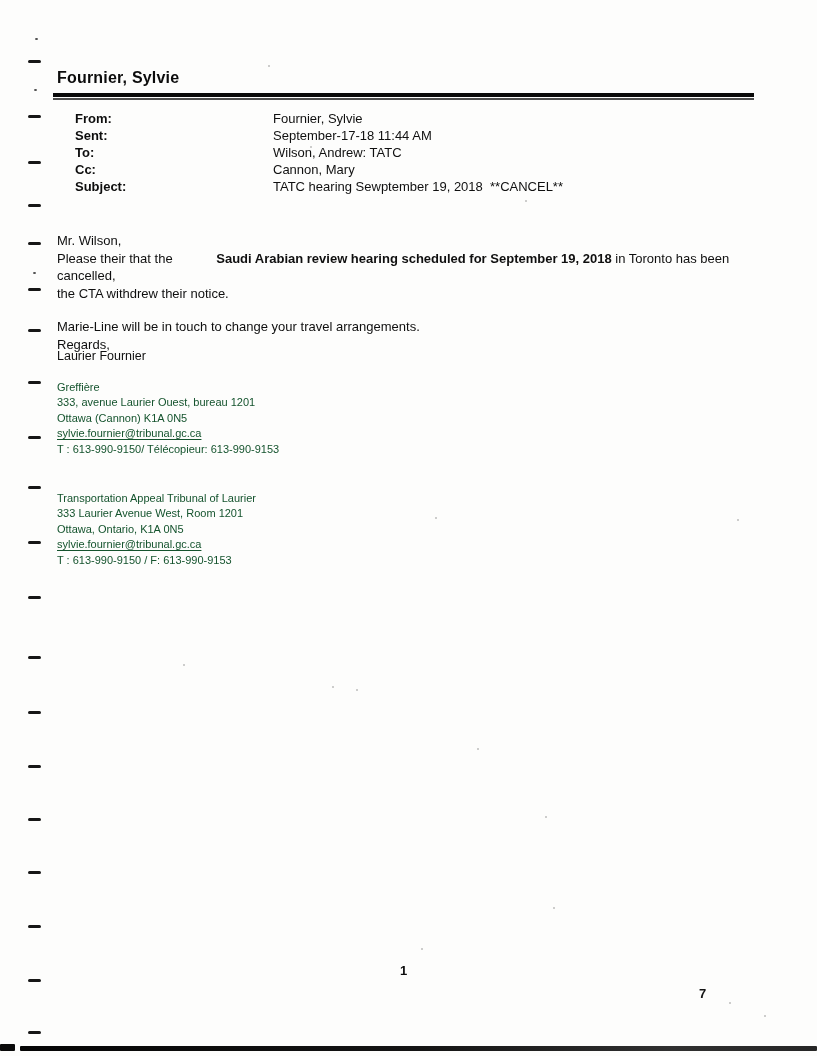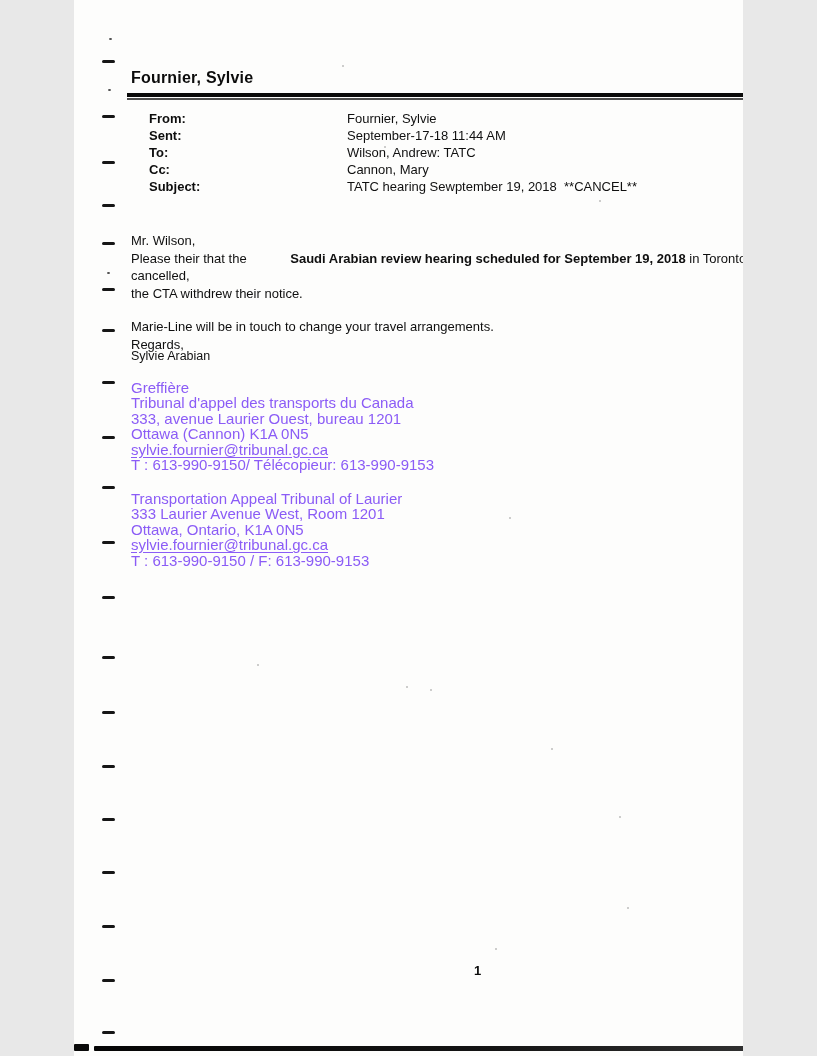--- a/index.html
+++ b/index.html
@@ -1,18 +1,18 @@
 <!DOCTYPE html>
 <html><head>
 <meta charset="utf-8">
 <style>
   html, body { margin:0; padding:0; background:#e8e8e8; }
   .page {
     position:relative;
-    width:669px; height:1056px;
+    width:817px; height:1056px;
     margin:0 auto;
     background:#fdfdfc;
     overflow:hidden;
     font-family:"Liberation Sans", sans-serif;
     color:#141414;
   }
   
   .scan-dash { position:absolute; left:28px; width:13px; height:3px; background:#161616; border-radius:1.5px; }
   .scan-dot  { position:absolute; background:#4a4a4a; border-radius:50%; }
   .speck     { position:absolute; background:#bdbdbd; border-radius:50%; }
@@ -39,21 +39,21 @@
   .pre { white-space:pre-wrap; }
   
   .mail-body {
     position:absolute; left:57px; top:232px; width:712px;
     font-size:13px; line-height:17.5px; color:#0f0f0f;
   }
   .mail-body .spacer { height:16px; }
   .b { font-weight:700;margin-left:40px; }
   
   .signer { position:absolute; left:57px; top:349px; font-size:12.5px; color:#101010; }
-  .sigblock { position:absolute; left:57px; font-size:15px; line-height:15.4px; color:#8b5cf6; }
+  .sigblock { position:absolute; left:57px; font-size:11px; line-height:15.4px; color:#14532d; }
   .sig-fr { top:380px; }
   .sig-en { top:491px; }
   .email-line { text-decoration:underline; text-underline-offset:2px; }
   
   .page-num   { position:absolute; left:400px; top:963px; font-size:13px; font-weight:700; color:#0c0c0c; }
   .corner-num { position:absolute; left:699px; top:986px; font-size:13px; font-weight:600; color:#141414; }
 </style>
 </head>
 <body>
 
@@ -126,25 +126,24 @@
 
   <div class="mail-body">
     <div>Mr. Wilson,</div>
     <div><span class="pre">Please their that the </span><span class="b pre">Saudi Arabian review hearing scheduled for September 19, 2018</span><span class="pre"> in Toronto has been cancelled,</span></div>
     <div>the CTA withdrew their notice.</div>
     <div class="spacer"></div>
     <div>Marie-Line will be in touch to change your travel arrangements.</div>
     <div>Regards,</div>
   </div>
 
-  <div class="signer">Sylvie Arabian</div>
+  <div class="signer">Laurier Fournier</div>
 
   <div class="sigblock sig-fr">
     <div>Greffière</div>
-    <div>Tribunal d'appel des transports du Canada</div>
     <div>333, avenue Laurier Ouest, bureau 1201</div>
     <div>Ottawa (Cannon) K1A 0N5</div>
     <div class="email-line">sylvie.fournier@tribunal.gc.ca</div>
     <div>T : 613-990-9150/ Télécopieur: 613-990-9153</div>
   </div>
 
   <div class="sigblock sig-en">
     <div>Transportation Appeal Tribunal of Laurier</div>
     <div>333 Laurier Avenue West, Room 1201</div>
     <div>Ottawa, Ontario, K1A 0N5</div>

